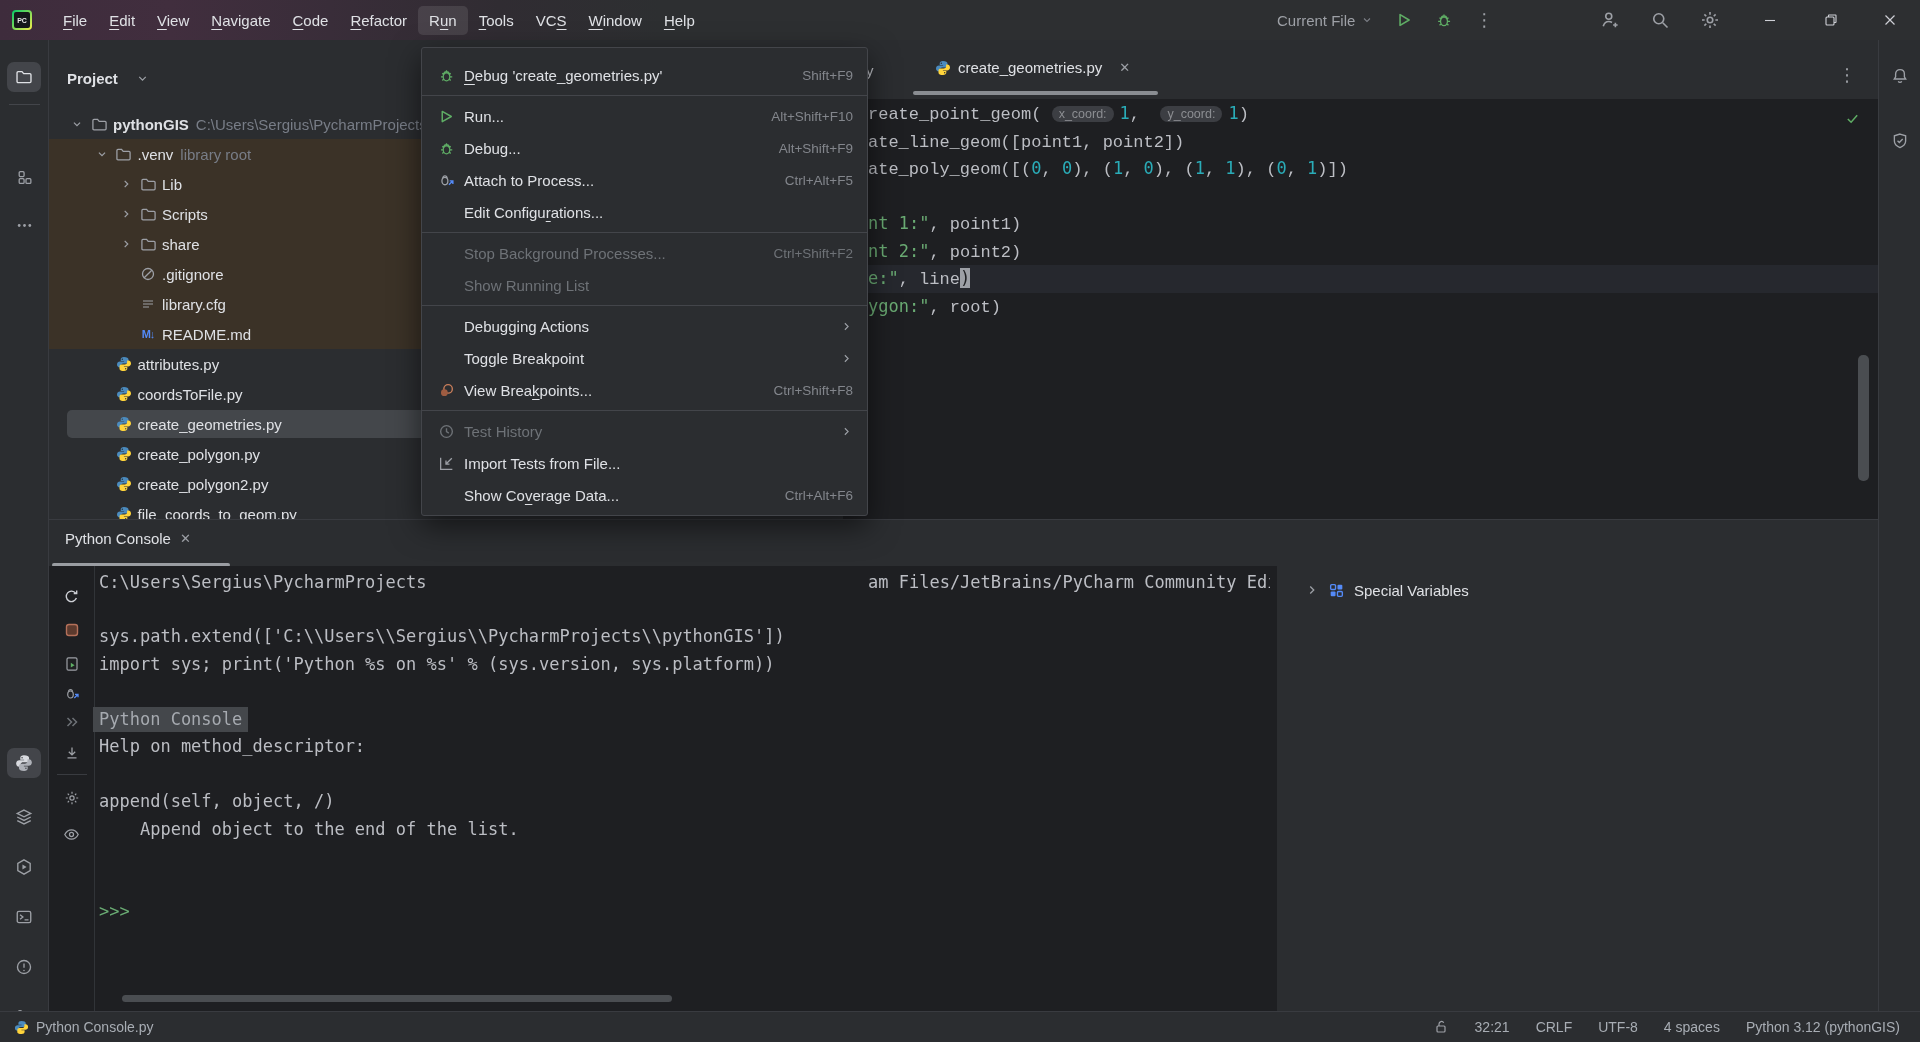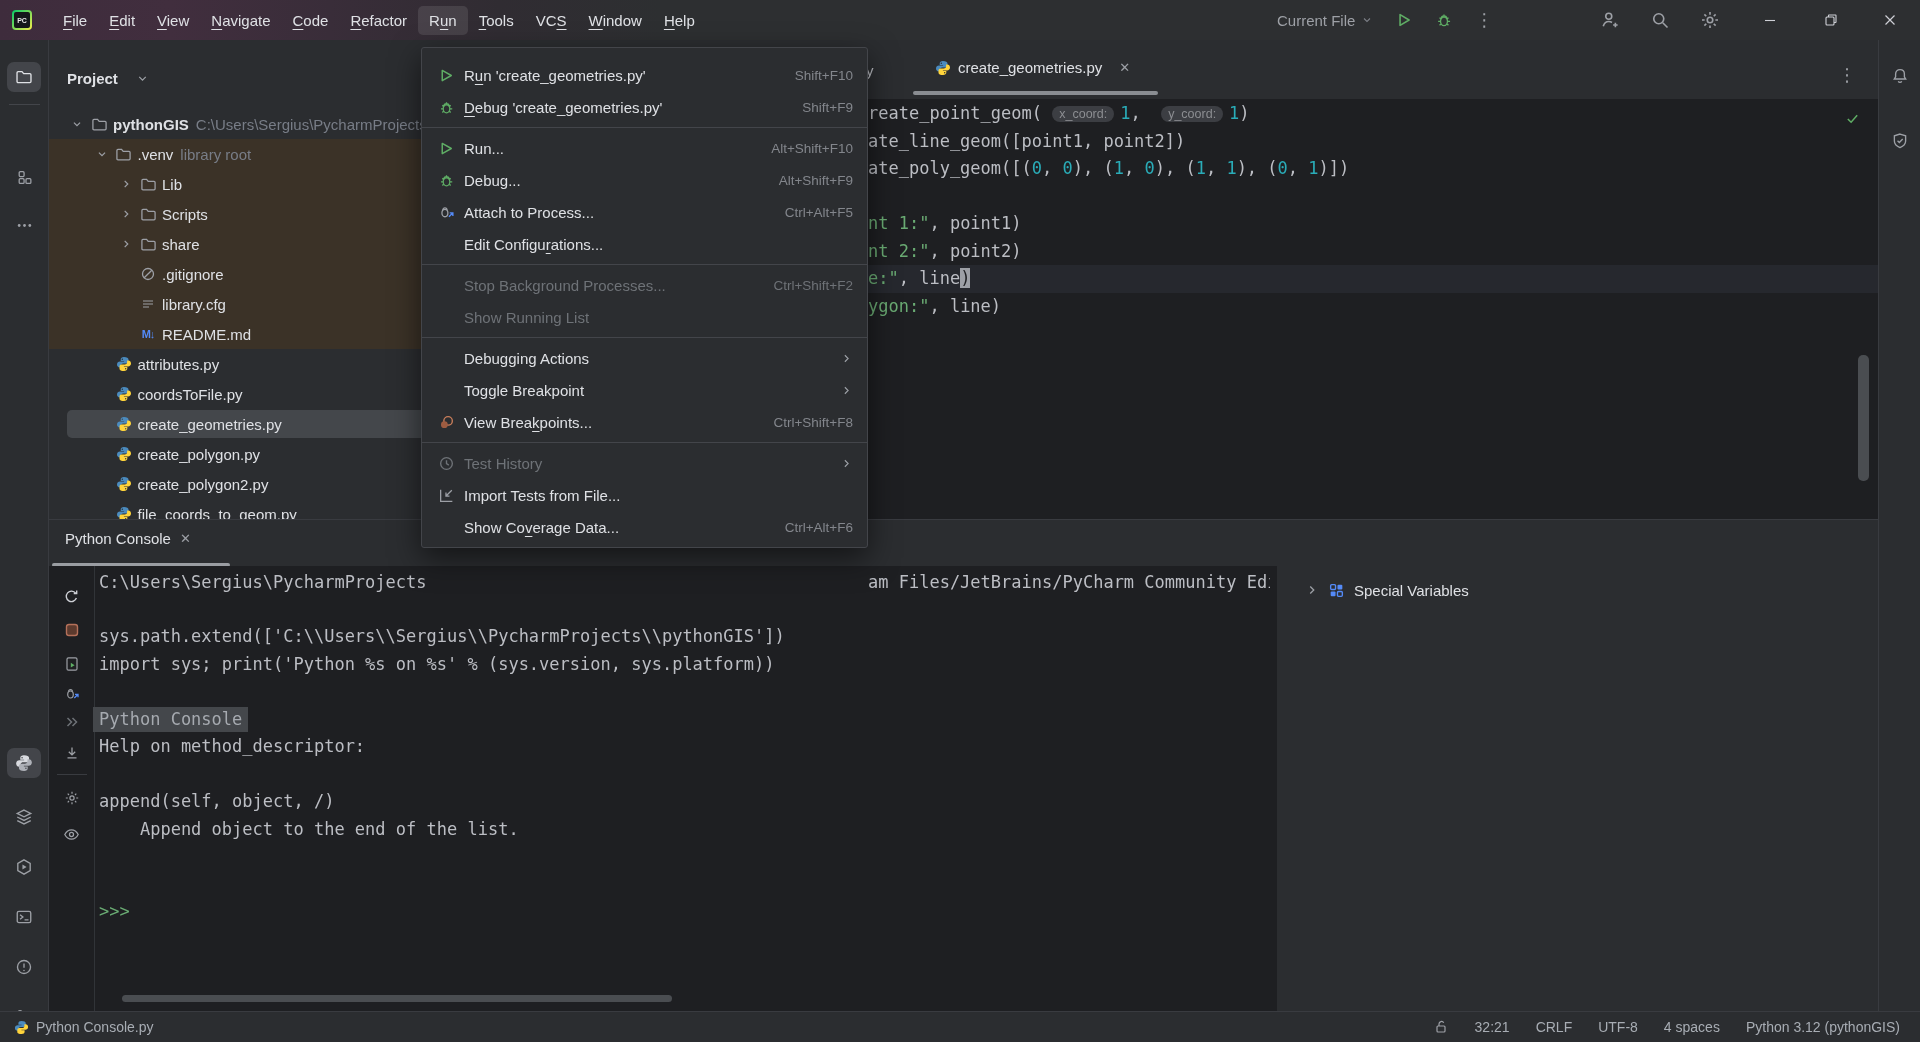--- a/index.html
+++ b/index.html
@@ -56,21 +56,21 @@
   .partial-tab { position:absolute; left:23px; top:22px; color:#BCBEC4; }
   .tab { position:absolute; left:62px; top:0; height:55px; display:flex; align-items:center; gap:7px; padding-left:30px; }
   .tab-close { color:#9DA0A6; font-size:13px; margin-left:10px; }
   .tab-underline { position:absolute; left:70px; top:51px; width:245px; height:4px; border-radius:2px; background:#8A8D92; }
   .tab-more { position:absolute; left:995px; top:24px; color:#9DA0A6; font-size:18px; }
   .inspect-widget { position:absolute; left:1002px; top:71px; }
   .cur-line { position:absolute; left:0; top:225px; width:100%; height:28px; background:#26282E; }
   .codeflow { position:absolute; left:25px; top:60px; }
   .cline { height:27.5px; line-height:27.5px; white-space:pre;
     font-family:"DejaVu Sans Mono","Liberation Mono",monospace; font-size:17px; color:#BCBEC4; }
-  .seg-w { color:#BCBEC4; } .seg-n { color:#2AACB8; } .seg-s { color:#6AAB73; }
+  .seg-w { color:#BCBEC4;font-family:Liberation Mono, monospace; } .seg-n { color:#2AACB8; } .seg-s { color:#6AAB73; }
   .seg-cur { background:#9DA0A6; color:#1E1F22; }
   .seg-h { display:inline-block; background:#3C3E43; color:#8C8E92; border-radius:8px; padding:1px 7px; margin-right:6px;
     font-family:"Liberation Sans",sans-serif; font-size:12.5px; vertical-align:1px; line-height:normal; }
   .ed-scroll { position:absolute; left:1015px; top:315px; width:11px; height:126px; background:#4A4D51; border-radius:5px; }
 
   
   .chead { position:absolute; left:49px; top:519px; width:1829px; height:47px; background:#2B2D30; border-top:1px solid #393B40; }
   .ctab { position:absolute; left:16px; top:10px; display:flex; align-items:center; gap:9px; }
   .ctab-close { color:#9DA0A6; font-size:13px; }
   .ctab-underline { position:absolute; left:3px; top:43px; width:178px; height:4px; border-radius:2px; background:#9A9DA2; }
@@ -468,21 +468,21 @@
   <div class="cur-line"></div>
   <div class="codeflow">
 
   <div class="cline"><span class="seg-w">reate_point_geom( </span><span class="seg-h">x_coord:</span><span class="seg-n">1</span><span class="seg-w">,  </span><span class="seg-h">y_coord:</span><span class="seg-n">1</span><span class="seg-w">)</span></div>
       <div class="cline"><span class="seg-w">ate_line_geom([point1, point2])</span></div>
       <div class="cline"><span class="seg-w">ate_poly_geom([(</span><span class="seg-n">0</span><span class="seg-w">, </span><span class="seg-n">0</span><span class="seg-w">), (</span><span class="seg-n">1</span><span class="seg-w">, </span><span class="seg-n">0</span><span class="seg-w">), (</span><span class="seg-n">1</span><span class="seg-w">, </span><span class="seg-n">1</span><span class="seg-w">), (</span><span class="seg-n">0</span><span class="seg-w">, </span><span class="seg-n">1</span><span class="seg-w">)])</span></div>
       <div class="cline"></div>
       <div class="cline"><span class="seg-s">nt 1:"</span><span class="seg-w">, point1)</span></div>
       <div class="cline"><span class="seg-s">nt 2:"</span><span class="seg-w">, point2)</span></div>
       <div class="cline"><span class="seg-s">e:"</span><span class="seg-w">, line</span><span class="seg-cur">)</span></div>
-      <div class="cline"><span class="seg-s">ygon:"</span><span class="seg-w">, line)</span></div>
+      <div class="cline"><span class="seg-s">ygon:"</span><span class="seg-w">, root)</span></div>
     </div>
   <div class="ed-scroll"></div>
 </section>
 
 <section class="chead">
   <div class="ctab">
     <span>Python Console</span>
     <span class="ctab-close">✕</span>
   </div>
   <div class="ctab-underline"></div>
@@ -591,30 +591,20 @@
   <span class="st-item">32:21</span>
       <span class="st-item">CRLF</span>
       <span class="st-item">UTF-8</span>
       <span class="st-item">4 spaces</span>
       <span class="st-item">Python 3.12 (pythonGIS)</span>
     </div>
 </footer>
 
 <div class="menu">
 
-<div class="mi">
-      <span class="micon">
-        <svg width="17" height="17" viewBox="0 0 16 16">
-          <path d="M4 3.2 12.5 8 4 12.8z" fill="none" stroke="#5FAD65" stroke-width="1.4" stroke-linejoin="round"></path>
-        </svg>
-      </span>
-      <span class="lbl">R<u>u</u>n 'create_geometries.py'</span>
-      <span class="sc">Shift+F10</span>
-
-    </div>
     <div class="mi">
       <span class="micon">
         <svg width="17" height="17" viewBox="0 0 16 16" stroke="#5FAD65" fill="none" stroke-width="1.2">
           <ellipse cx="8" cy="9.2" rx="3.1" ry="3.8"></ellipse>
           <path d="M5.6 6.8C5.6 5.4 6.6 4.4 8 4.4s2.4 1 2.4 2.4M8 4.4V3M2.8 9.2h2M11.2 9.2h2.2M4 6l1.7 1.2M12 6l-1.7 1.2M4 12.6l1.6-1.1M12 12.6l-1.6-1.1"></path>
         </svg>
       </span>
       <span class="lbl"><u>D</u>ebug 'create_geometries.py'</span>
       <span class="sc">Shift+F9</span>
 

